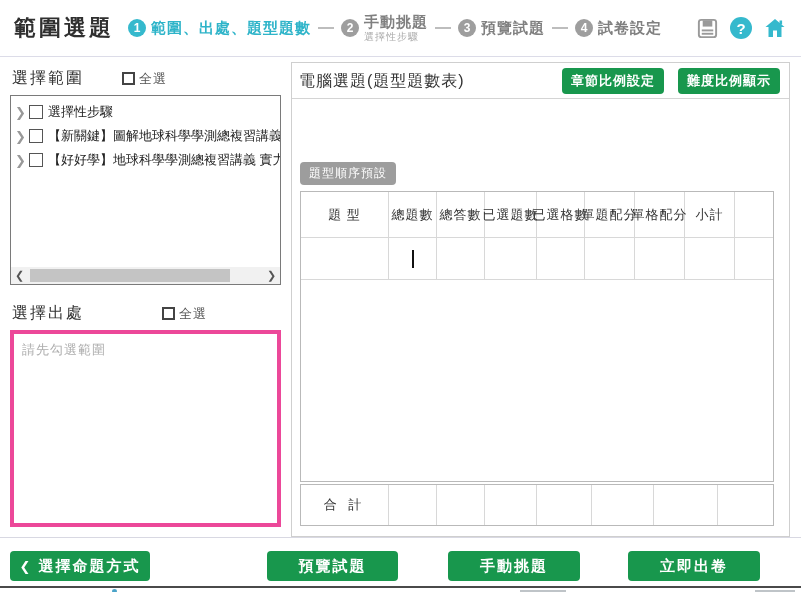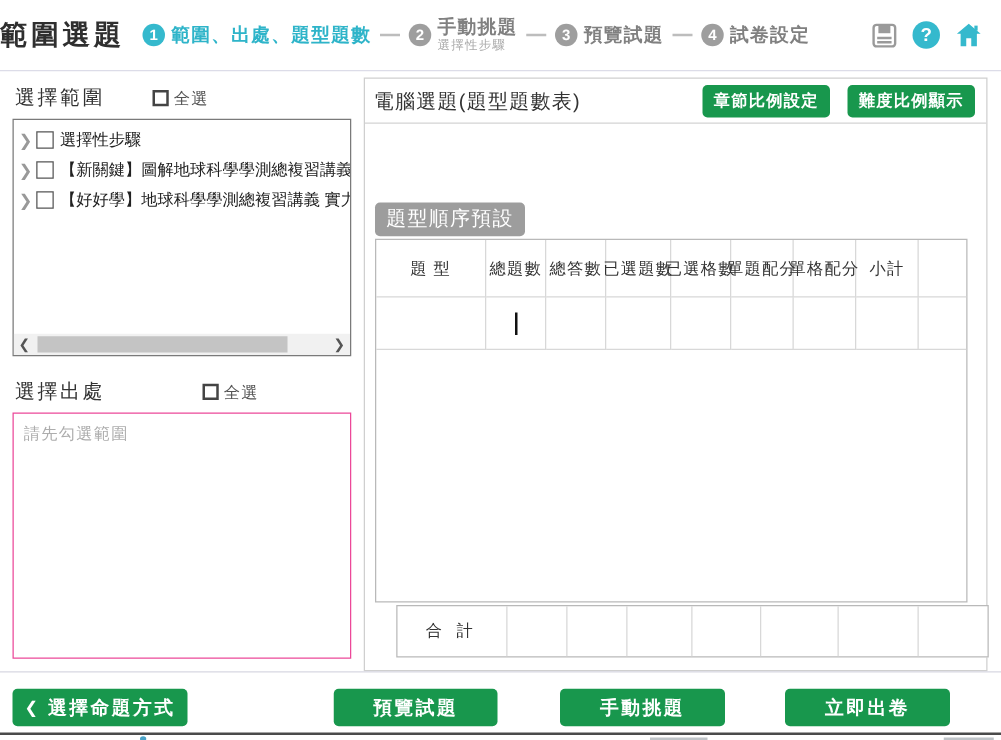--- a/index.html
+++ b/index.html
@@ -4,21 +4,21 @@
 <style>
   * { margin:0; padding:0; box-sizing:border-box; }
   html,body { width:801px; height:592px; }
   body {
     font-family:"Liberation Sans","DejaVu Sans",sans-serif;
     background:#fff; color:#333; position:relative; overflow:hidden;
   }
   
   .topbar { position:absolute; left:0; top:0; width:801px; height:57px;
     background:#fff; border-bottom:1px solid #dcdce8; display:flex; align-items:center; }
-  .app-title { font-size:22px; font-weight:bold; color:#2f2f2f; letter-spacing:3px; }
+  .app-title { font-size:22px; font-weight:bold; color:#2f2f2f; letter-spacing:3px; margin-left:14px; }
   .stepper { display:flex; align-items:center; margin-left:14px; }
   .step { display:flex; align-items:center; }
   .step-circle { width:18px; height:18px; border-radius:50%; background:#9e9e9e; color:#fff;
     font-size:12px; font-weight:bold; display:flex; align-items:center; justify-content:center; flex:0 0 18px; }
   .step.active .step-circle { background:#35b9cd; }
   .step-label { font-size:15px; font-weight:bold; color:#808080; margin-left:5px; letter-spacing:1px; white-space:nowrap; }
   .step.active .step-label { color:#2eb4c9; }
   .step-text-col { display:flex; flex-direction:column; margin-left:5px; line-height:1.1; }
   .step-text-col .step-label { margin-left:0; }
   .step-sub { font-size:10px; color:#aaa; letter-spacing:1px; }
@@ -39,46 +39,46 @@
   .tree-item { display:flex; align-items:center; height:24px; padding-left:4px; white-space:nowrap; overflow:hidden; }
   .tree-chevron { color:#999; font-size:13px; width:12px; flex:0 0 12px; line-height:1; }
   .tree-chk { width:14px; height:14px; border:1px solid #555; background:#fff; flex:0 0 14px; margin:0 5px 0 2px; }
   .tree-label { font-size:13px; color:#222; }
   .hscroll { position:absolute; left:0; bottom:0; width:269px; height:17px; background:#f1f1f1;
     display:flex; align-items:center; }
   .hscroll-arrow { width:17px; text-align:center; font-size:11px; color:#555; flex:0 0 17px; }
   .hscroll-track { position:relative; flex:1; height:100%; }
   .hscroll-thumb { position:absolute; left:2px; top:2px; height:13px; width:200px; background:#c4c4c4; }
   .source-box { position:absolute; left:10px; top:330px; width:271px; height:197px;
-    border:1px solid #ec4899; background:#fff; }
+    border:4px solid #ec4899; background:#fff; }
   .placeholder { font-size:13px; color:#adadad; padding:7px 8px; letter-spacing:1px; }
   
   .right-card { position:absolute; left:291px; top:62px; width:499px; height:475px;
     background:#fff; border:1px solid #cfcfcf; }
   .right-head { position:relative; height:36px; border-bottom:1px solid #d4d4d4; }
   .right-title { position:absolute; left:7px; top:8px; font-size:16px; color:#333; letter-spacing:1px; }
   .green-btn { background:#18974d; color:#fff; border:none; border-radius:4px;
     font-family:inherit; font-size:13px; font-weight:bold; letter-spacing:1px;
     padding:4px 9px; cursor:pointer; }
   .head-btns { position:absolute; right:9px; top:5px; display:flex; gap:14px; }
   .tab-chip { position:absolute; left:8px; top:99px; background:#9d9d9d; color:#fff;
-    font-size:16px; letter-spacing:1px; padding:3px 9px; border-radius:4px; cursor:pointer; }
+    font-size:12px; letter-spacing:1px; padding:3px 9px; border-radius:4px; cursor:pointer; }
   .qtable { position:absolute; left:8px; top:128px; width:474px; height:291px;
     border:1px solid #b9b9b9; background:#fff; }
   .grid-head, .grid-body { display:grid; grid-template-columns:88px 48px 48px 52px 48px 50px 50px 50px 1fr; }
   .hcell { height:46px; display:flex; align-items:center; justify-content:center;
     font-size:13px; color:#333; border-right:1px solid #d8d8d8; border-bottom:1px solid #d8d8d8;
     white-space:nowrap; overflow:visible; letter-spacing:1px; }
   .hcell:last-child { border-right:none; }
   .bcell { height:42px; border-right:1px solid #d8d8d8; border-bottom:1px solid #d8d8d8;
     display:flex; align-items:center; justify-content:center; }
   .bcell:last-child { border-right:none; }
   .caret { width:2px; height:18px; background:#111; animation:blink 1s steps(1) infinite; }
   @keyframes blink { 50% { opacity:0; } }
-  .total-row { position:absolute; left:25px; top:421px; width:474px; height:42px;
+  .total-row { position:absolute; left:8px; top:421px; width:474px; height:42px;
     border:1px solid #b9b9b9; background:#fff;
     display:grid; grid-template-columns:88px 48px 48px 52px 55px 62px 64px 1fr; }
   .tcell { border-right:1px solid #d8d8d8; display:flex; align-items:center; justify-content:center;
     font-size:13px; color:#333; letter-spacing:4px; }
   .tcell:last-child { border-right:none; }
   
   .footer-sep { position:absolute; left:0; top:537px; width:801px; height:1px; background:#d8d8e2; }
   .footer-btn { position:absolute; top:551px; height:30px; background:#18974d; color:#fff;
     border:none; border-radius:4px; font-family:inherit; font-size:15px; font-weight:bold;
     letter-spacing:2px; cursor:pointer; display:flex; align-items:center; justify-content:center; }

